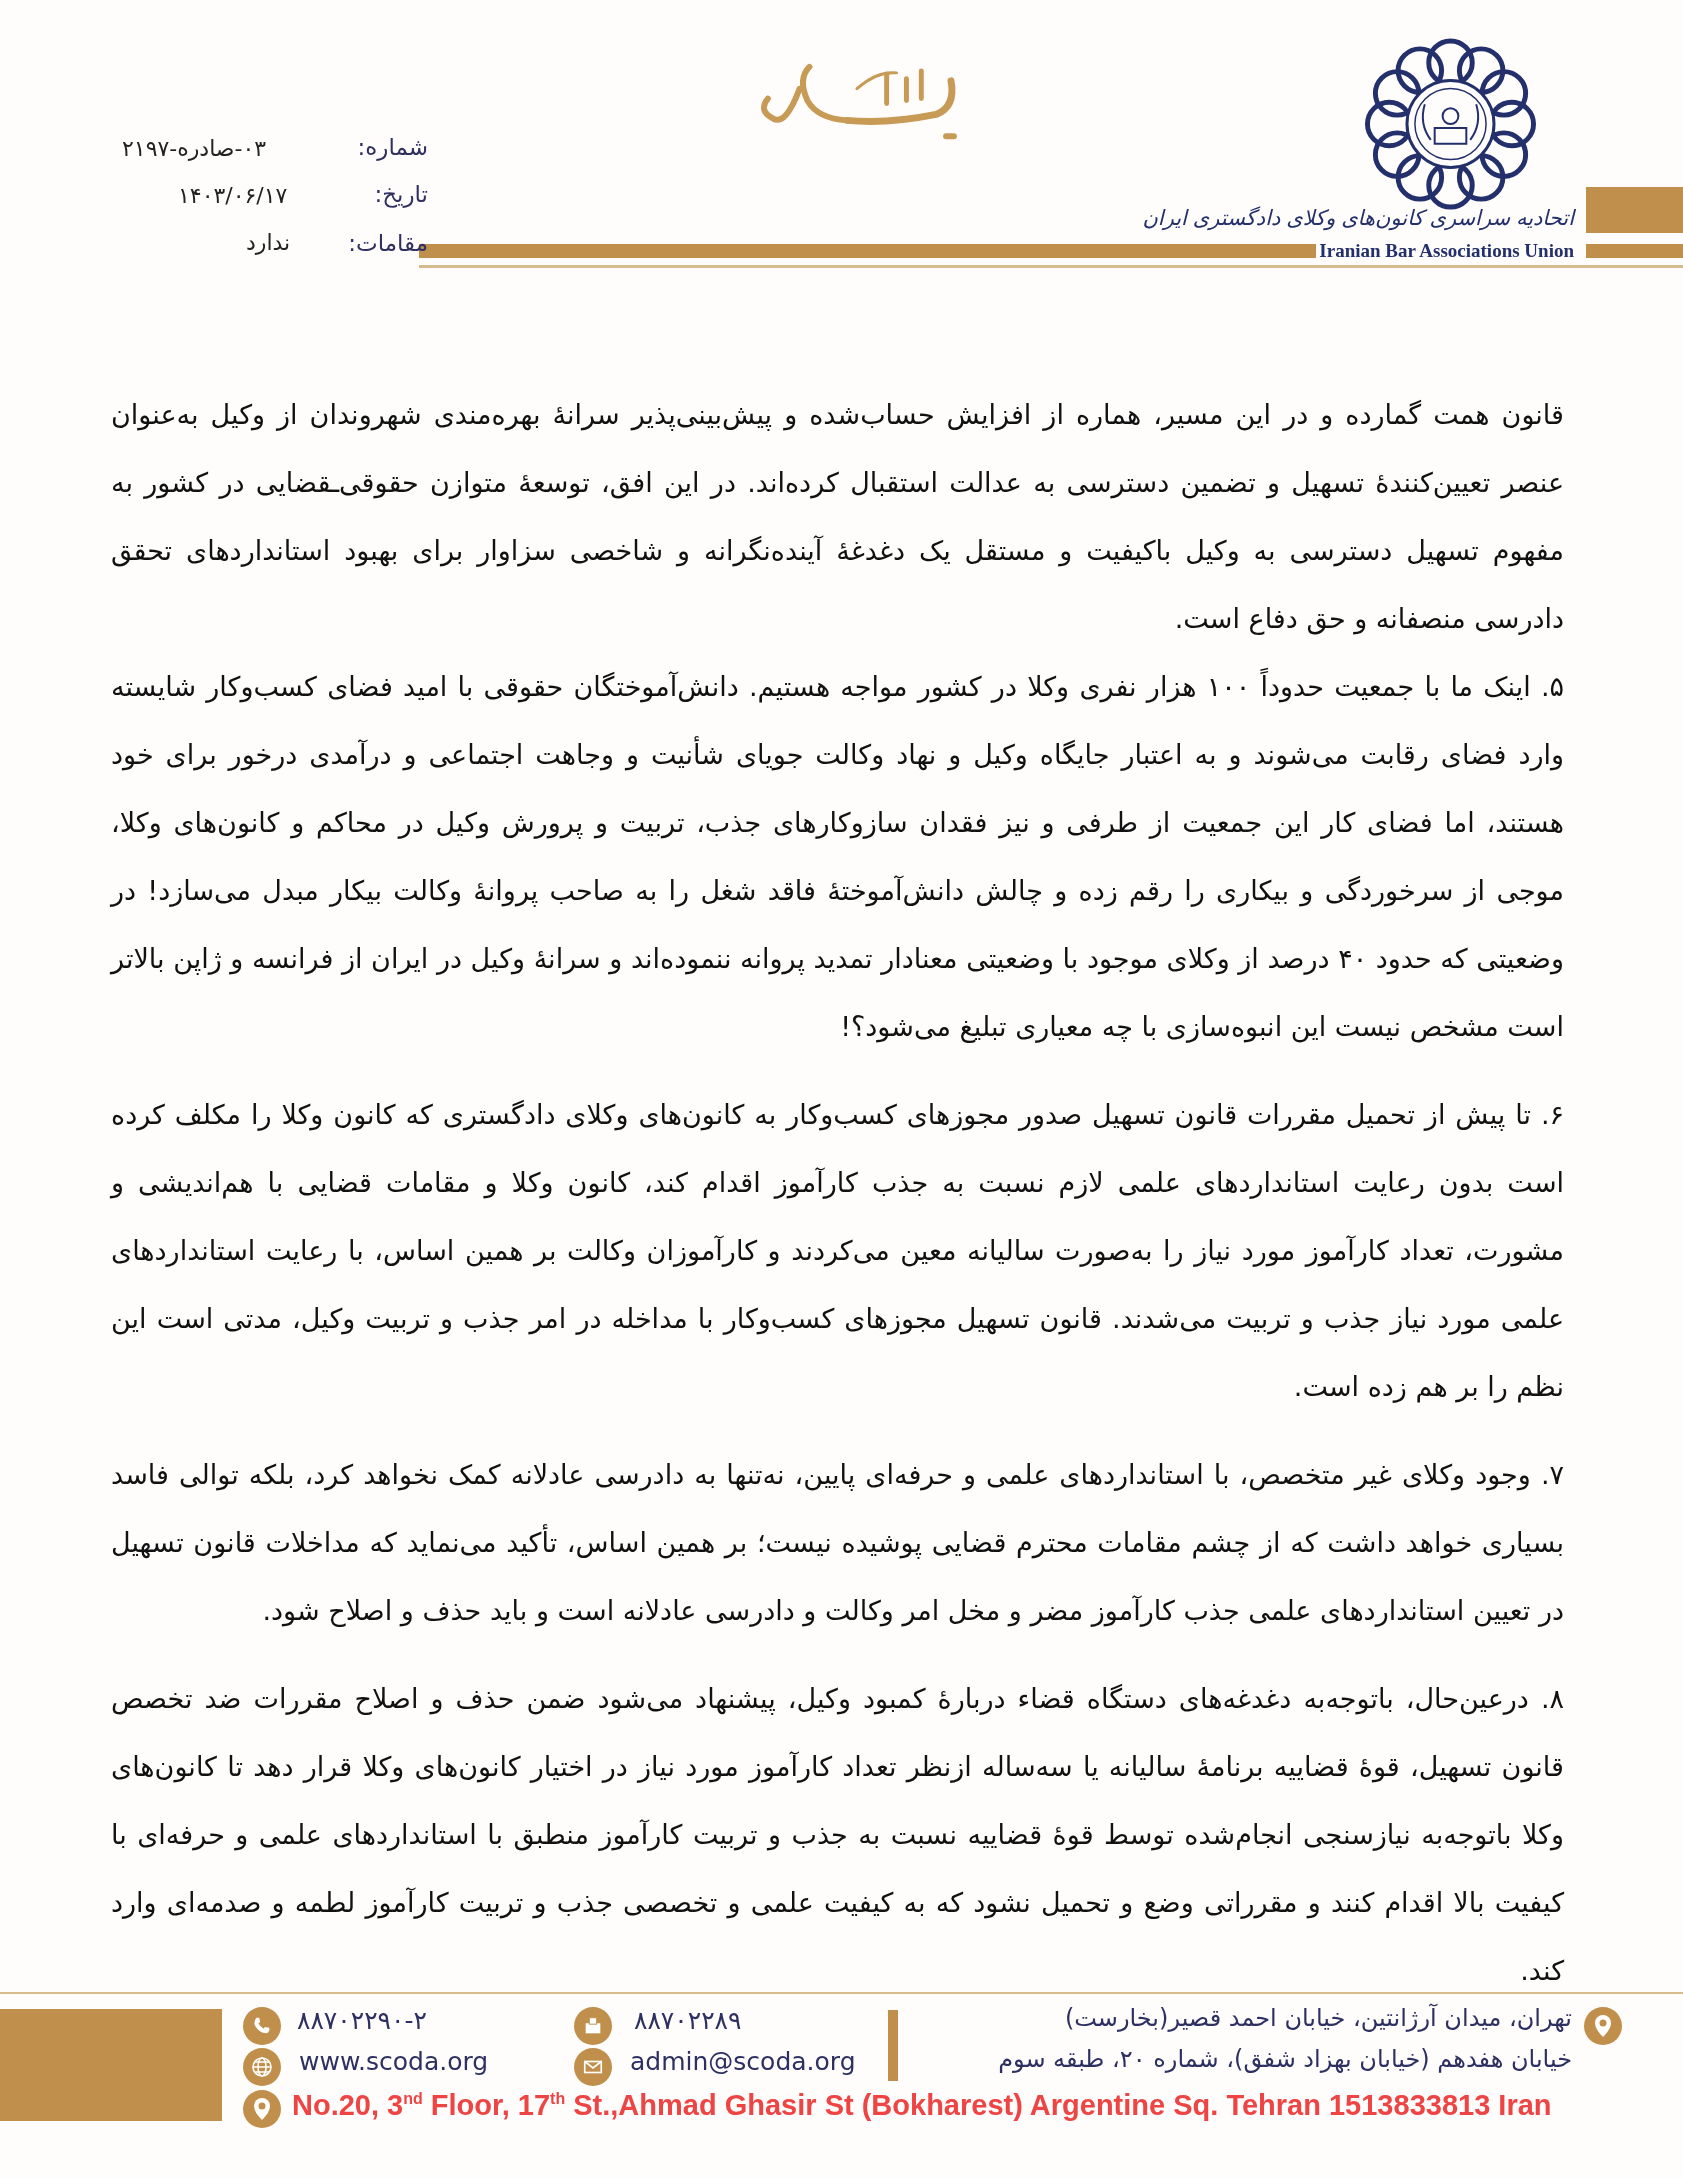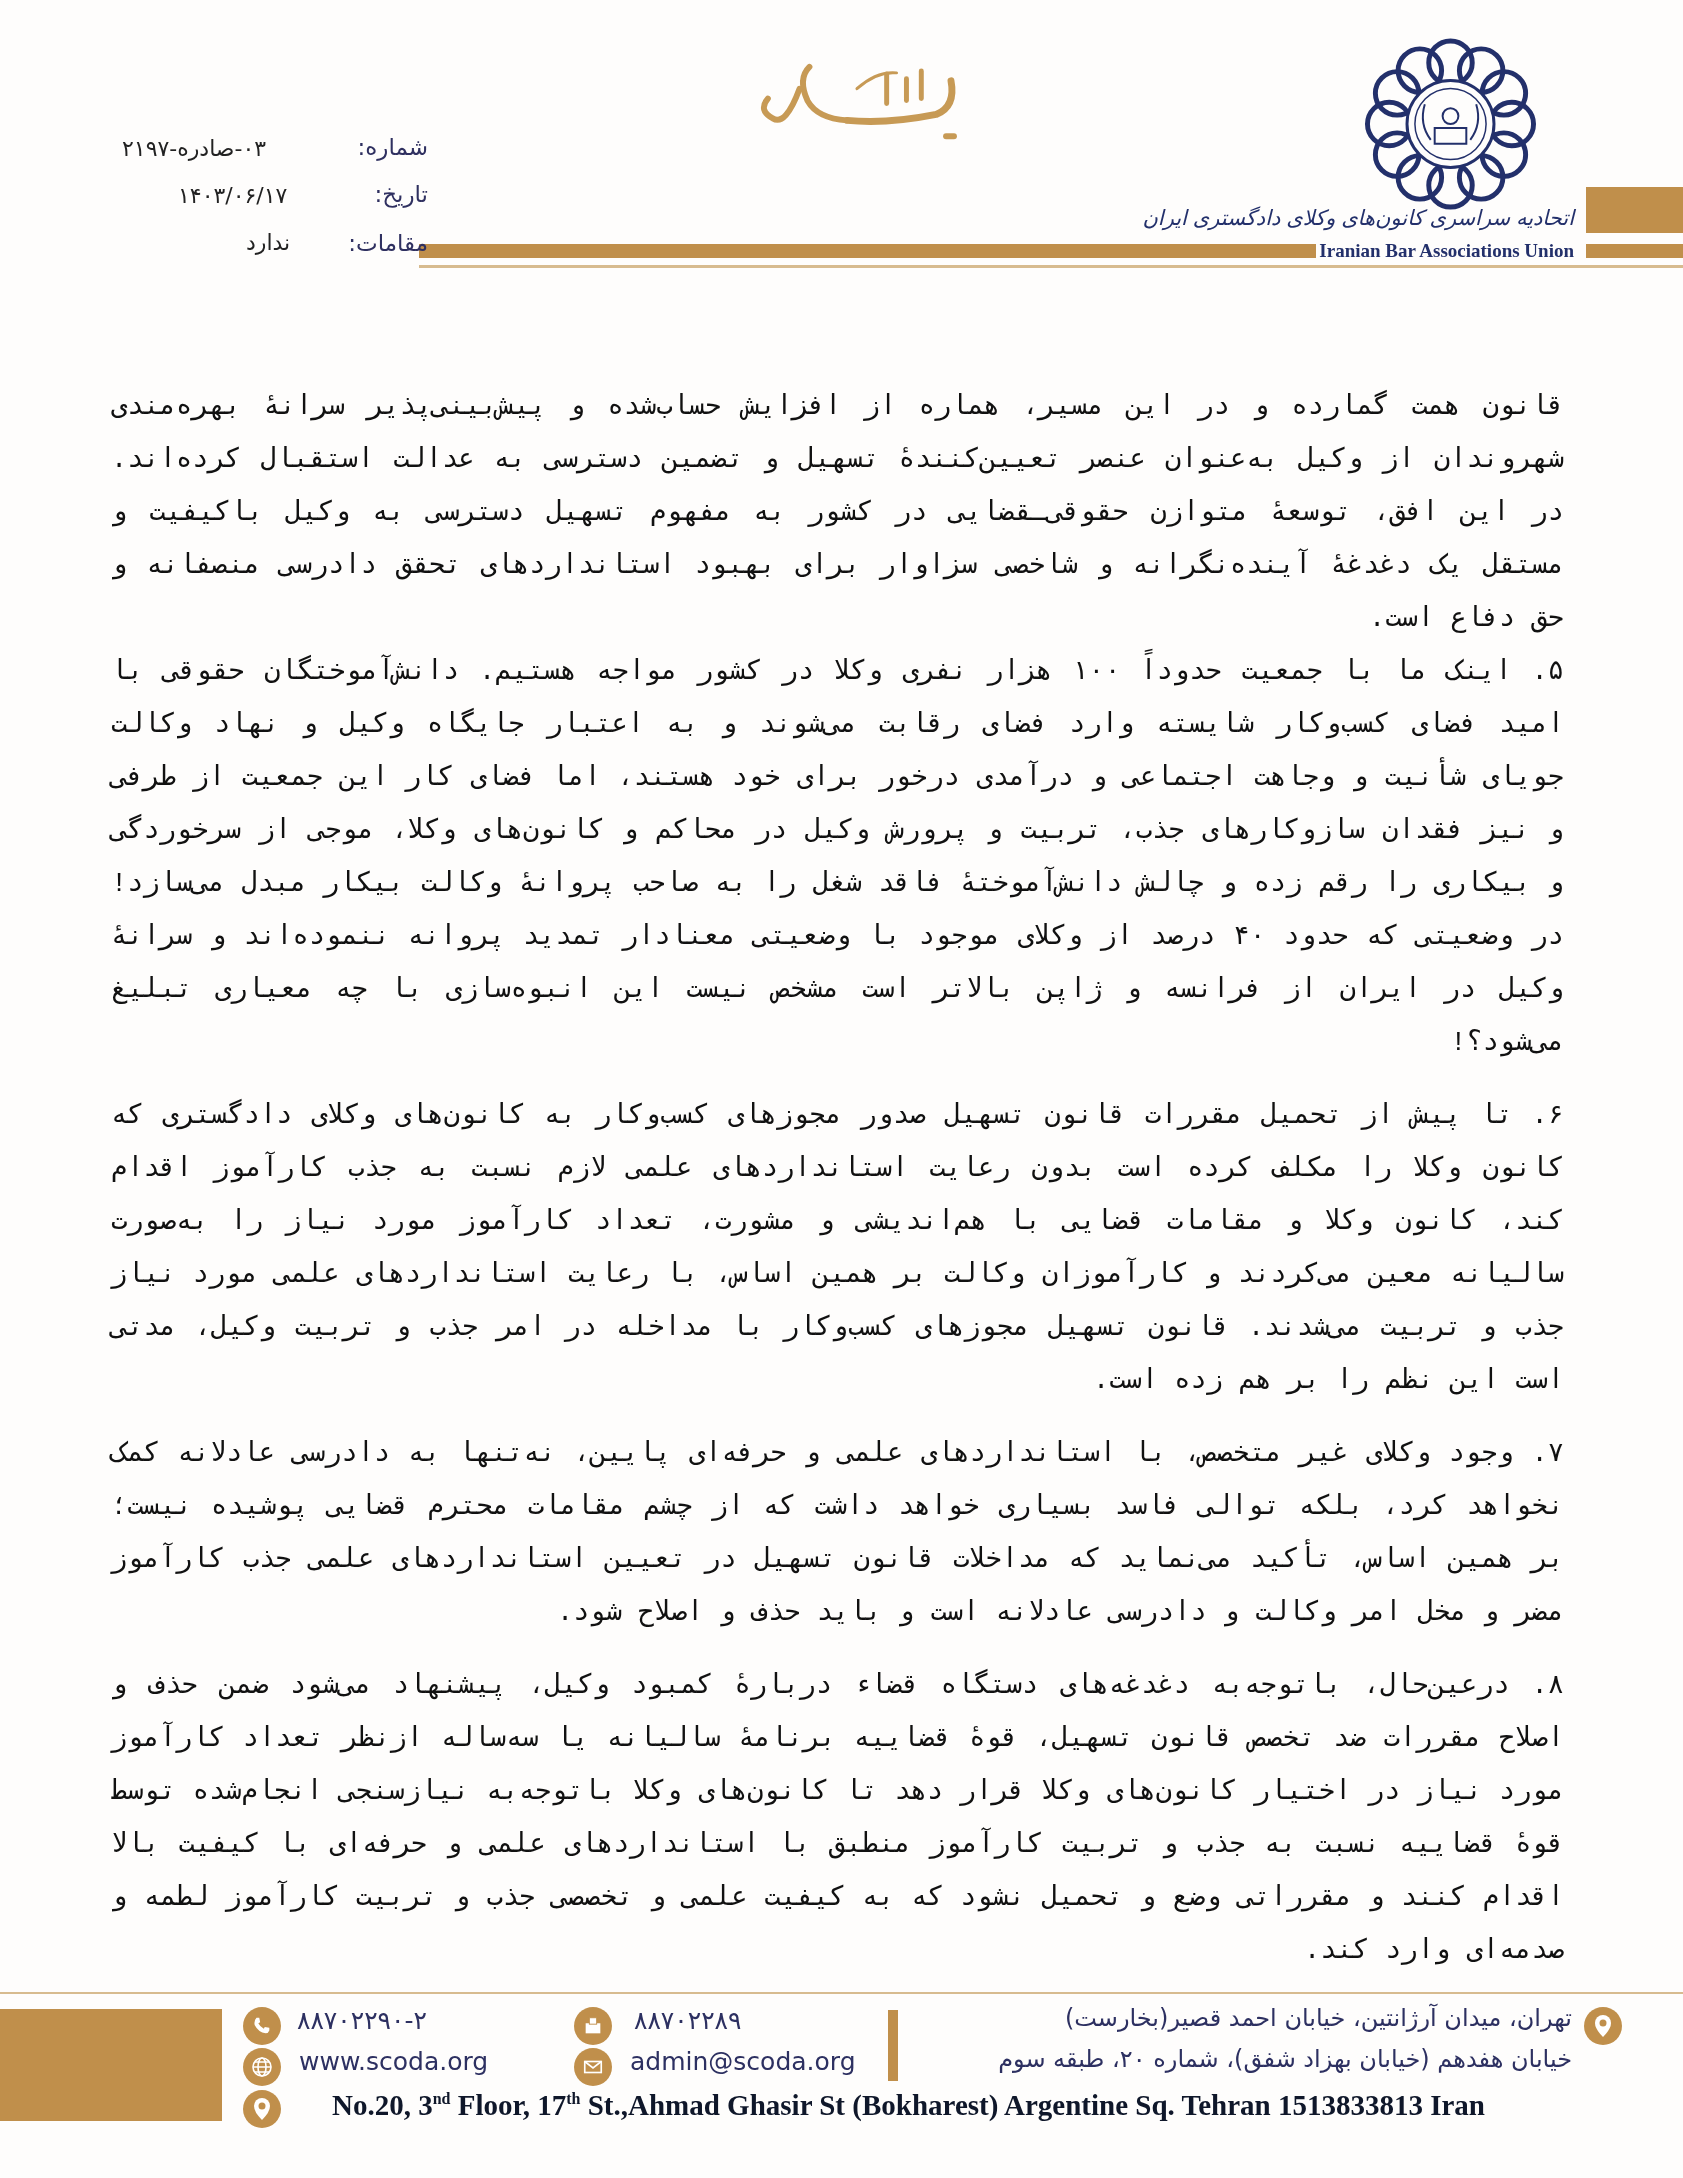--- a/index.html
+++ b/index.html
@@ -35,38 +35,38 @@
     .m2l { right: 1255px; top: 181px; }
     .m3l { right: 1255px; top: 230px; }
     .m1v { left: 122px; top: 136px; }
     .m2v { left: 178px; top: 183px; }
     .m3v { left: 246px; top: 230px; }
 
     
     .content {
       left: 111px; top: 381px; width: 1453px;
       direction: rtl; text-align: justify; text-align-last: right;
-      font-size: 27px; line-height: 53px; color: #111; font-family: Liberation Mono, monospace;
+      font-size: 27px; line-height: 68px; color: #111;
     }
     .content p { margin: 0; }
     .content p.gap { margin-top: 20px; }
 
     
     .rule-bottom { left: 0; top: 1992px; width: 1683px; height: 2px; background: #d7bb8f; }
     .foot-block { left: 0; top: 2009px; width: 222px; height: 112px; background: #c08f4b; }
     .vbar1 { left: 888px; top: 2010px; width: 10px; height: 71px; background: #c08f4b; }
     .ficon {
       width: 38px; height: 38px; border-radius: 50%; background: #c08f4b;
       display: flex; align-items: center; justify-content: center;
     }
     .ftext { font-size: 25px; color: #2d3061; white-space: nowrap; }
     .ftext-fa { direction: rtl; font-size: 24px; color: #2d3061; white-space: nowrap; }
     .faddr-en {
-      font-family: Liberation Serif, serif; font-weight: bold;
-      font-size: 29px; color: #0f172a; white-space: nowrap; margin-left: 40px;
+      font-family: Liberation Sans, sans-serif; font-weight: bold;
+      font-size: 29px; color: #ef4444; white-space: nowrap;
     }
     .faddr-en sup { font-size: 16px; }
   </style>
 </head>
 <body>
 
 <div class="abs logo">
   <svg width="257" height="178" viewBox="0 0 260 180">
     <g transform="translate(130,90)" fill="none" stroke="#23306b">
       <g id="petals">

